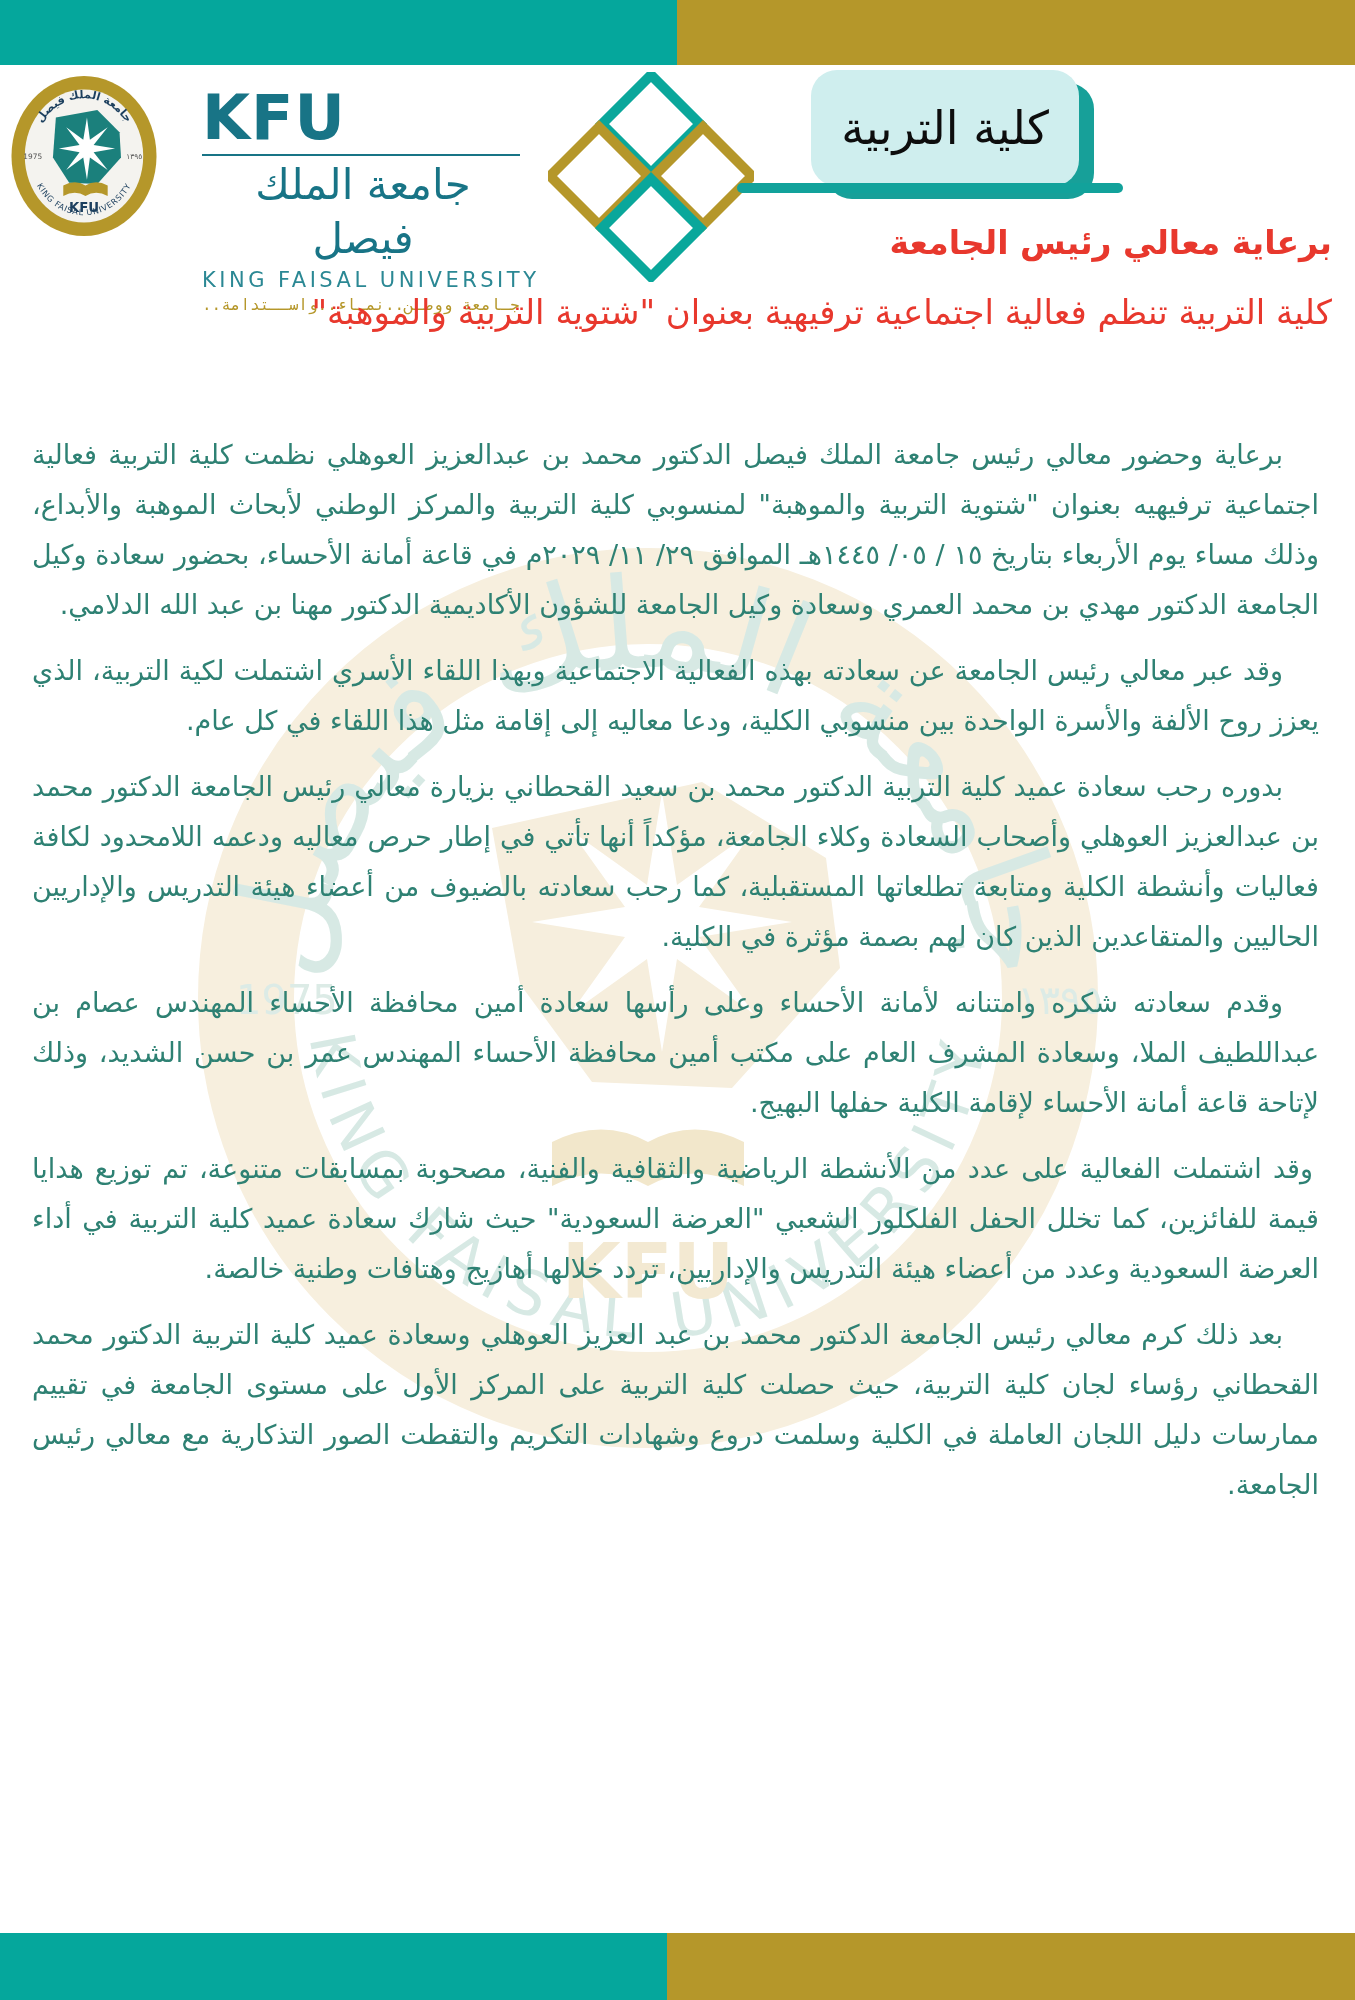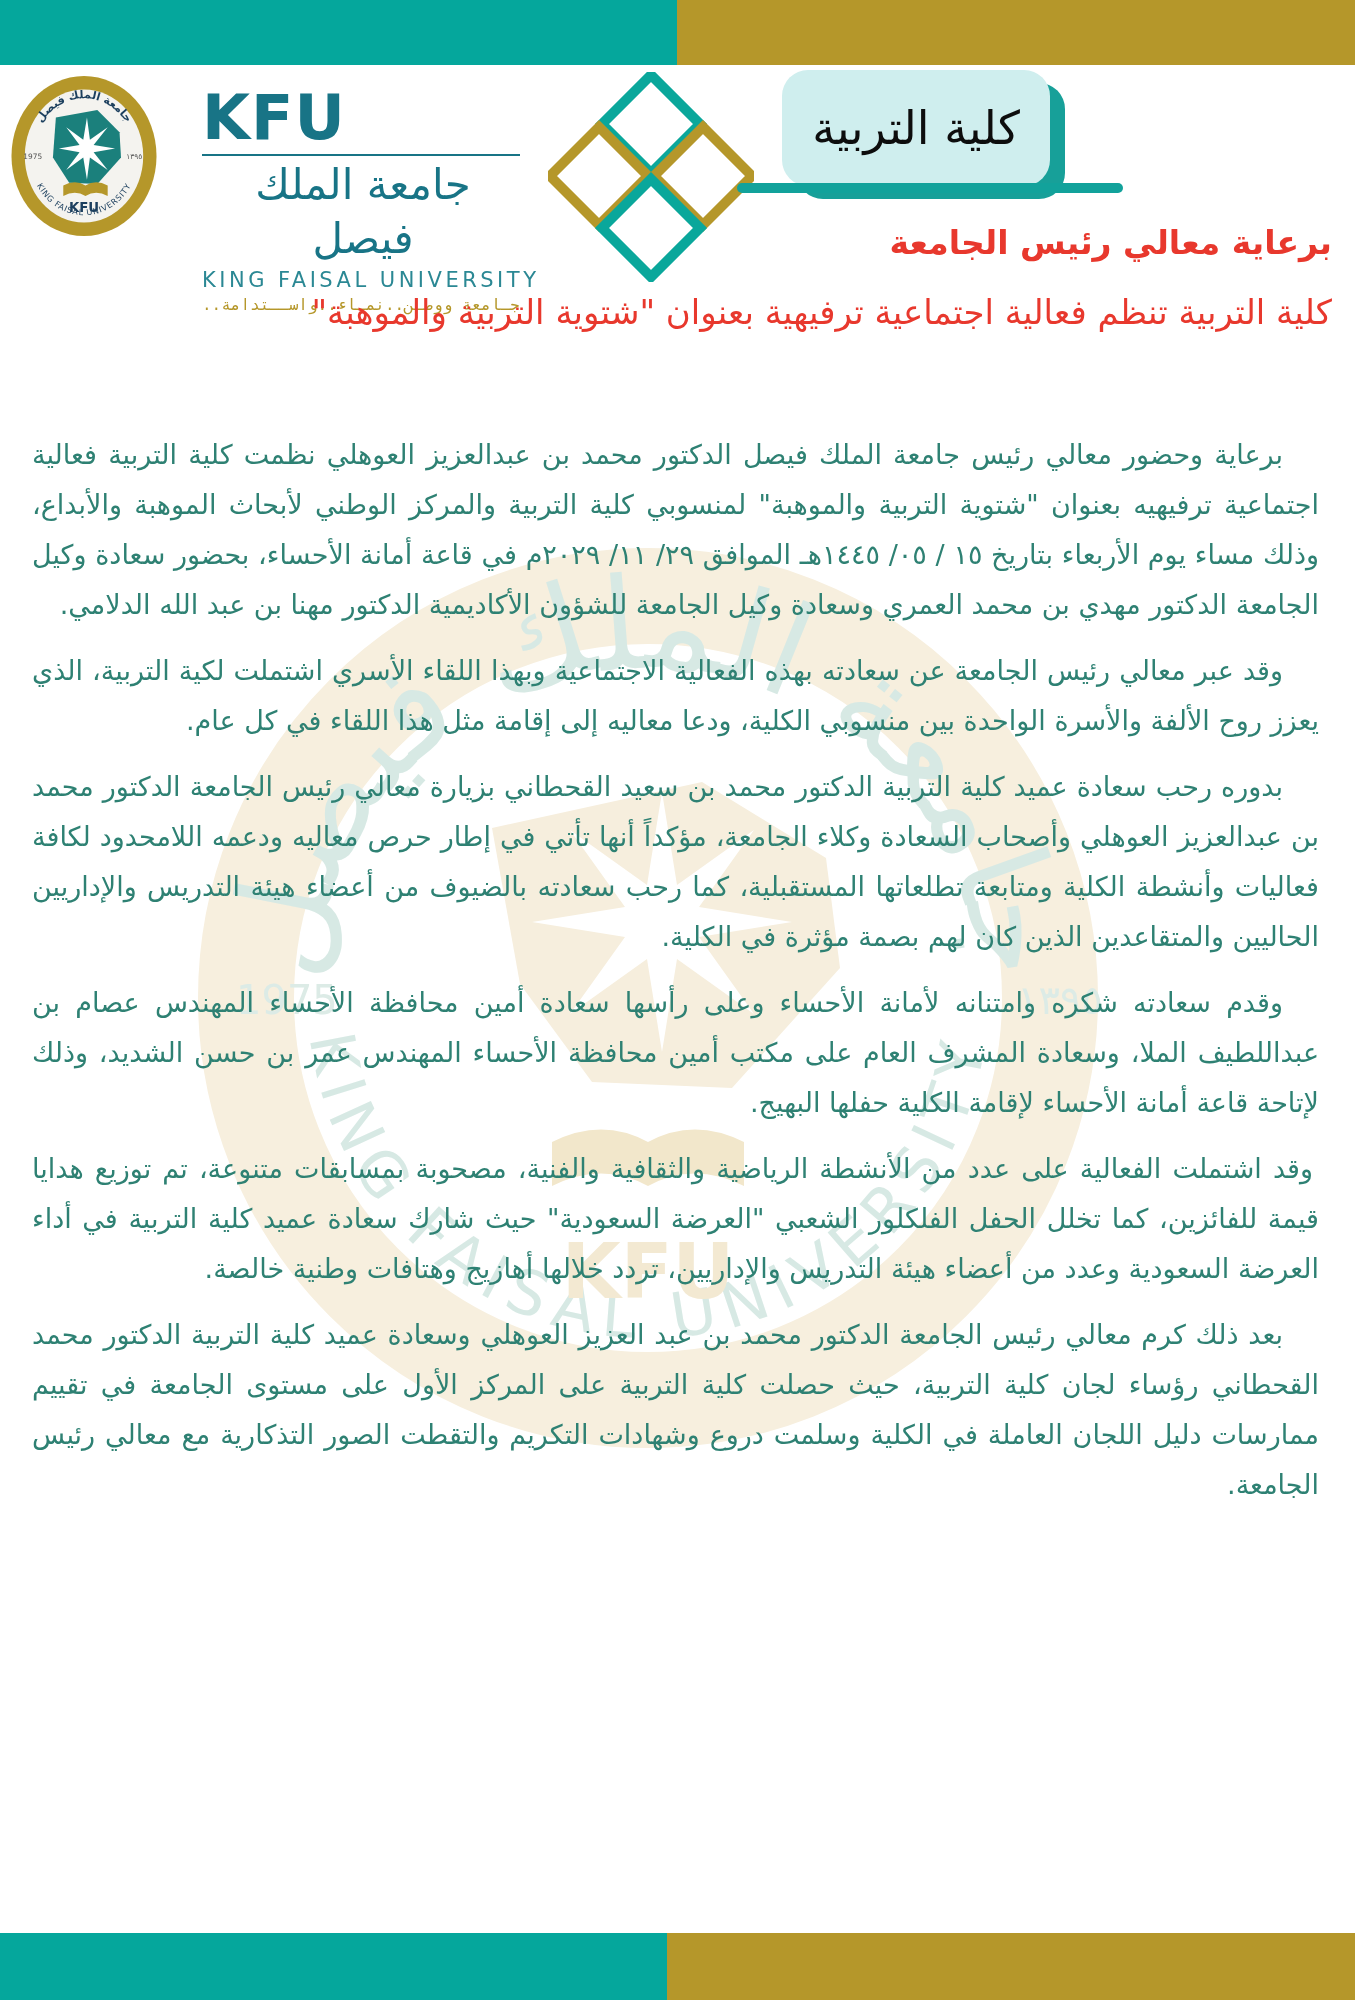--- a/index.html
+++ b/index.html
@@ -25,21 +25,21 @@
   .wm-divider{height:0;border-top:2px solid #187486;margin:4px 0 2px 0;width:318px;}
   .wm-ar{direction:rtl;font-size:42px;color:#187486;line-height:54px;text-align:center;}
   .wm-en{font-size:21px;color:#2b8894;letter-spacing:3.5px;line-height:28px;text-align:center;white-space:nowrap;}
   .wm-tagline{direction:rtl;font-size:16px;color:#b5972a;line-height:24px;text-align:left;font-family:Liberation Mono, monospace;}
 
   
   .motif{position:absolute;left:548px;top:72px;width:206px;height:210px;}
 
   
   .college-box{
-    position:absolute;left:782px;top:70px;width:268px;height:116px;
+    position:absolute;left:811px;top:70px;width:268px;height:116px;
     background:#cfeeee;border-radius:26px;
     box-shadow:15px 13px 0 0 #17a099;
     display:flex;align-items:center;justify-content:center;
     direction:rtl;font-size:46px;color:#0d0d0d;
   }
   .college-rule{
     position:absolute;left:737px;top:183px;width:386px;height:10px;
     background:#12a29b;border-radius:6px;
   }
 

